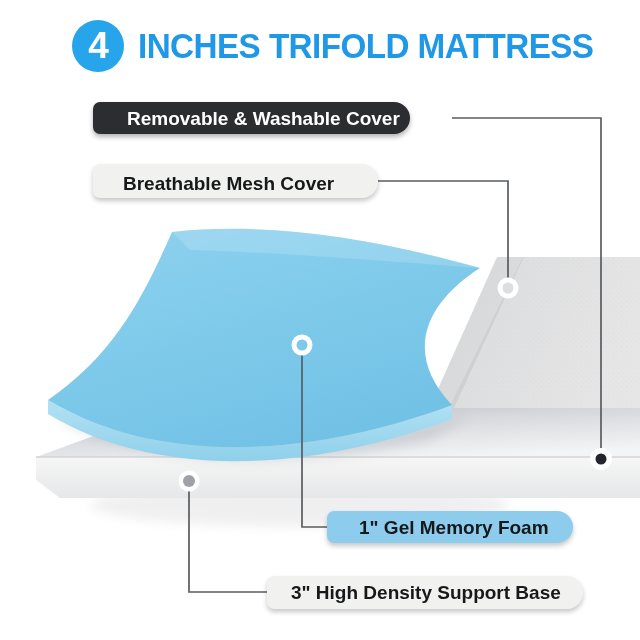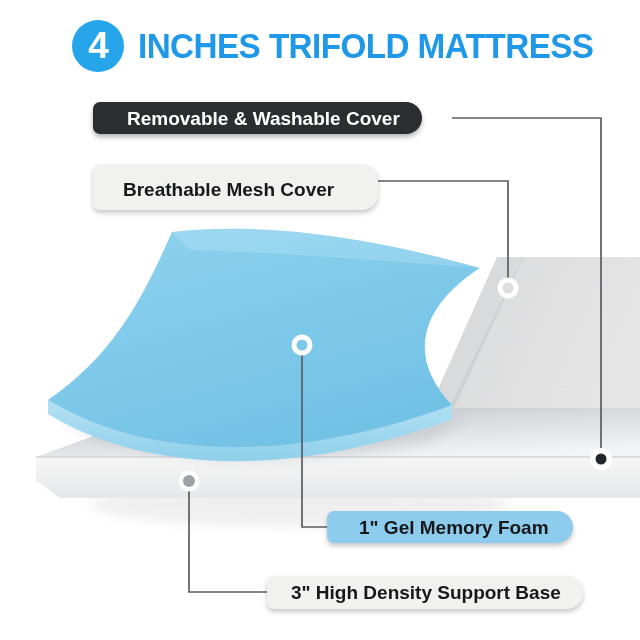--- a/index.html
+++ b/index.html
@@ -92,26 +92,26 @@
   .label-blue {
     background: #8ecced;
     color: #16181a;
     border-radius: 7px 16px 16px 7px;
     box-shadow: 0 3px 5px rgba(0,0,0,0.22);
   }
 
   #lbl-removable {
     left: 93px; top: 102px;
     height: 32px;
-    padding: 0 22px 0 34px;
+    padding: 0 10px 0 34px;
     font-size: 19px;
   }
   #lbl-mesh {
     left: 93px; top: 164px;
-    height: 46px;
+    height: 34px;
     padding: 4px 44px 0 30px;
     font-size: 19px;
   }
   #lbl-gel {
     left: 327px; top: 511px;
     height: 32px;
     padding: 0 24px 0 32px;
     font-size: 19px;
   }
   #lbl-base {

